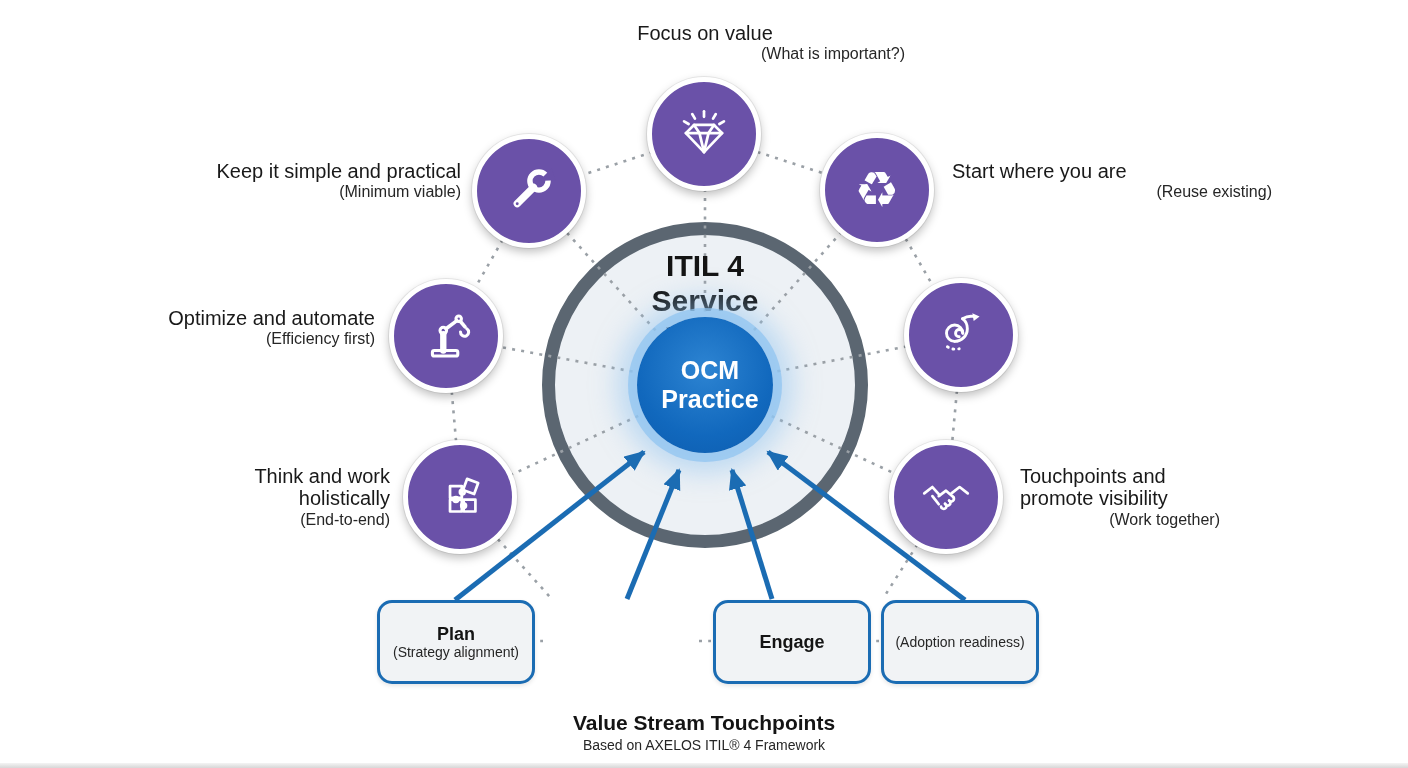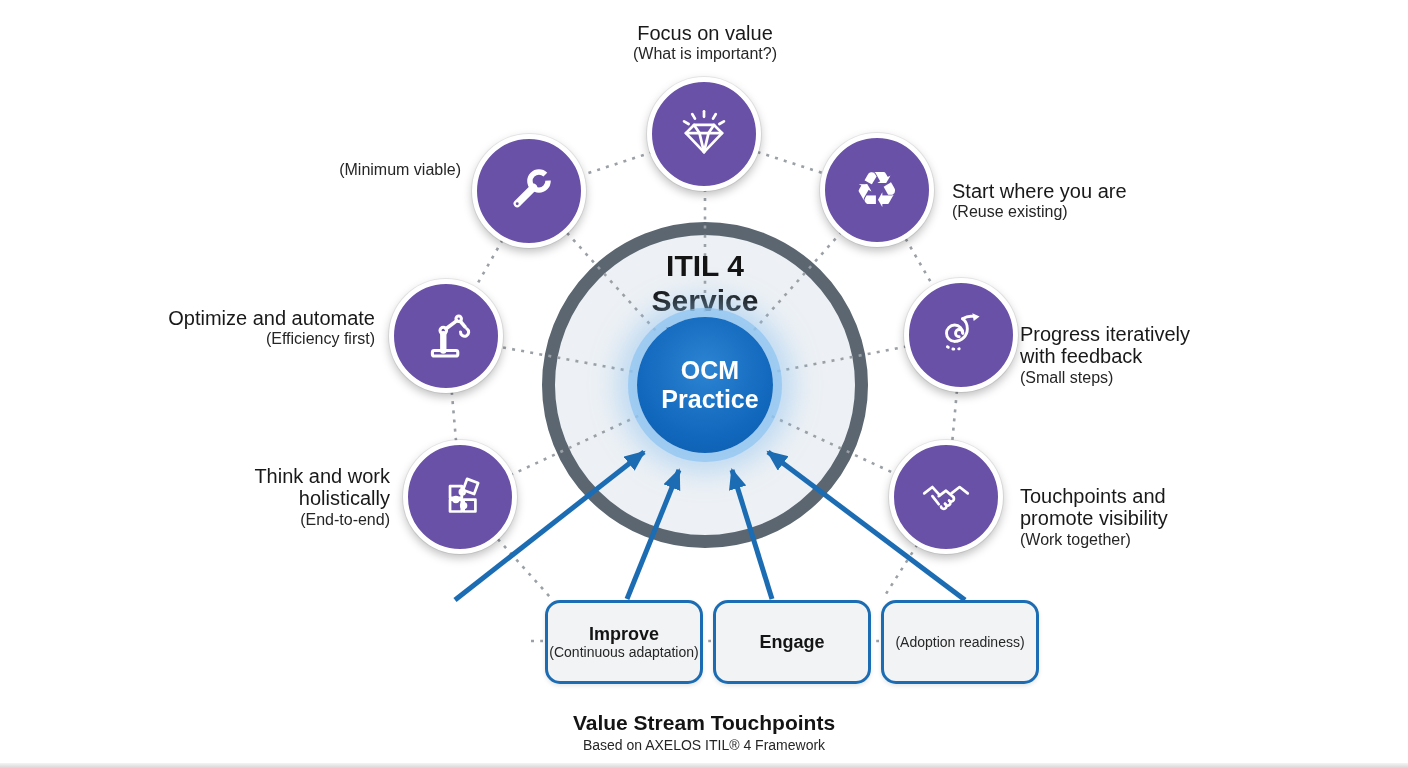--- a/index.html
+++ b/index.html
@@ -9,23 +9,23 @@
     font-family:"Liberation Sans",sans-serif;color:#1b1b1b;
   }
   .stage{position:relative;width:1408px;height:768px;background:#ffffff;}
   svg.layer{position:absolute;left:0;top:0;}
   .lines-layer{z-index:2;}
   .arrows-layer{z-index:6;}
 
   
   .label{position:absolute;z-index:5;}
   .label .t{font-weight:normal;font-size:20px;line-height:1.12;color:#191919;}
-  .label .s{font-size:16px;line-height:1.25;color:#262626;}
+  .label .s{font-size:16px;line-height:1.25;color:#262626;text-align:right;}
   .align-r{text-align:right;}
-  .align-l{text-align:left;margin-top:20px;}
+  .align-l{text-align:left;}
   .align-c{text-align:center;}
 
   
   .p-circle{
     position:absolute;z-index:4;width:104px;height:104px;border-radius:50%;
     background:#6a51a8;border:5px solid #ffffff;
     box-shadow:0 0 0 1px rgba(0,0,0,0.07),0 4px 10px rgba(0,0,0,0.25);
     display:flex;align-items:center;justify-content:center;
   }
   .p-circle .glyph{font-family:"DejaVu Sans",sans-serif;font-size:50px;color:#ffffff;line-height:1;}
@@ -203,51 +203,48 @@
       </g>
     </svg>
   </div>
 
   <div class="label align-c" style="left:505px;top:22px;width:400px;">
     <div class="t">Focus on value</div>
     <div class="s">(What is important?)</div>
   </div>
 
   <div class="label align-r" style="left:149px;top:160px;width:312px;">
+    <div class="t">Keep it simple and practical</div>
     <div class="s">(Minimum viable)</div>
   </div>
 
   <div class="label align-r" style="left:95px;top:307px;width:280px;">
     <div class="t">Optimize and automate</div>
     <div class="s">(Efficiency first)</div>
   </div>
 
   <div class="label align-r" style="left:200px;top:465px;width:190px;">
     <div class="t">Think and work holistically</div>
     <div class="s">(End-to-end)</div>
   </div>
 
   <div class="label align-l" style="left:952px;top:160px;width:320px;">
     <div class="t">Start where you are</div>
     <div class="s">(Reuse existing)</div>
   </div>
 
-  <div class="label align-l" style="left:1020px;top:303px;width:195px;">
-    <div class="t">Progress iteratively with feedback</div>
-    <div class="s">(Small steps)</div>
-  </div>
 
   <div class="label align-l" style="left:1020px;top:465px;width:200px;">
     <div class="t">Touchpoints and promote visibility</div>
     <div class="s">(Work together)</div>
   </div>
 
-  <div class="tp-box" style="left:545px;">
-    <div class="t">Improve</div>
-    <div class="s">(Continuous adaptation)</div>
+  <div class="tp-box" style="left:377px;">
+    <div class="t">Plan</div>
+    <div class="s">(Strategy alignment)</div>
   </div>
   <div class="tp-box" style="left:713px;">
     <div class="t">Engage</div>
   </div>
   <div class="tp-box" style="left:881px;">
     <div class="s">(Adoption readiness)</div>
   </div>
 
   <div class="vst-heading">Value Stream Touchpoints</div>
   <div class="attribution">Based on AXELOS ITIL® 4 Framework</div>

